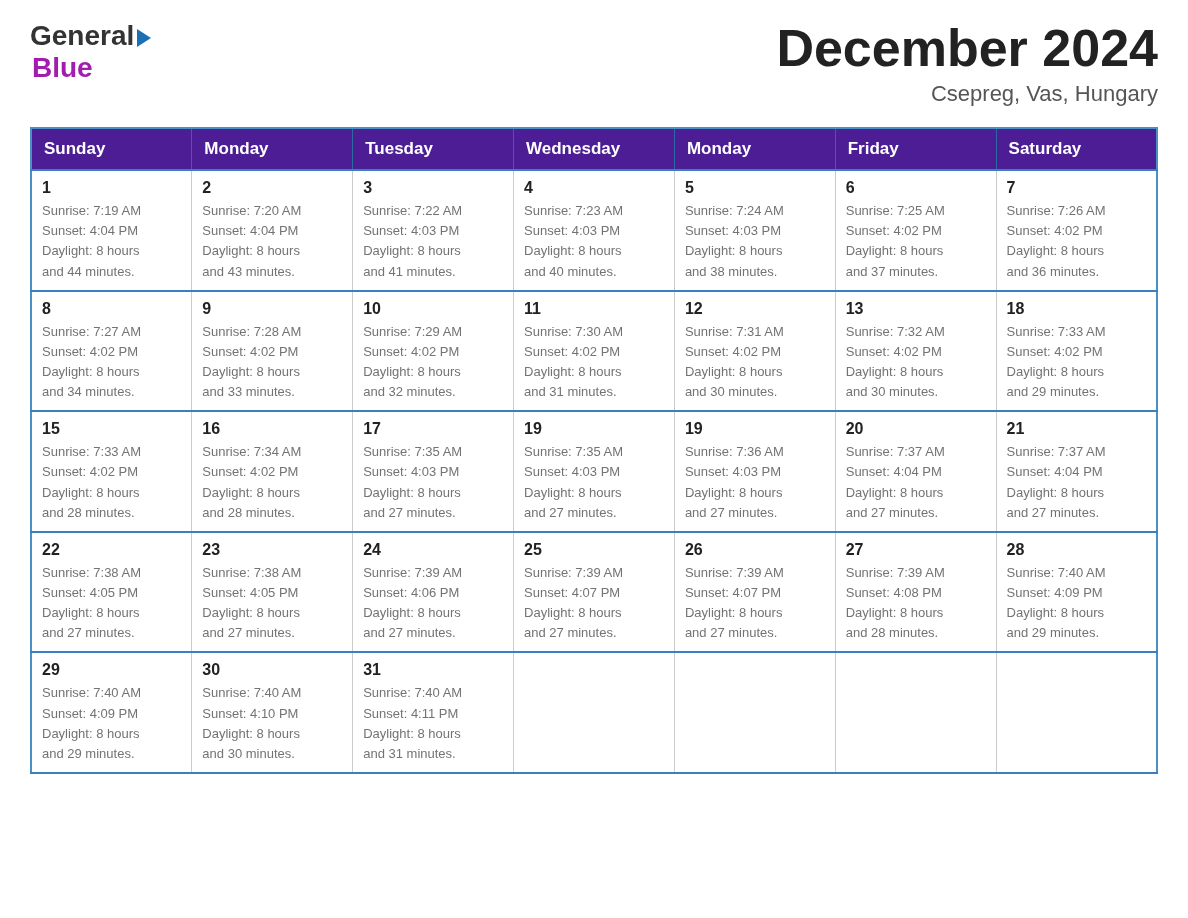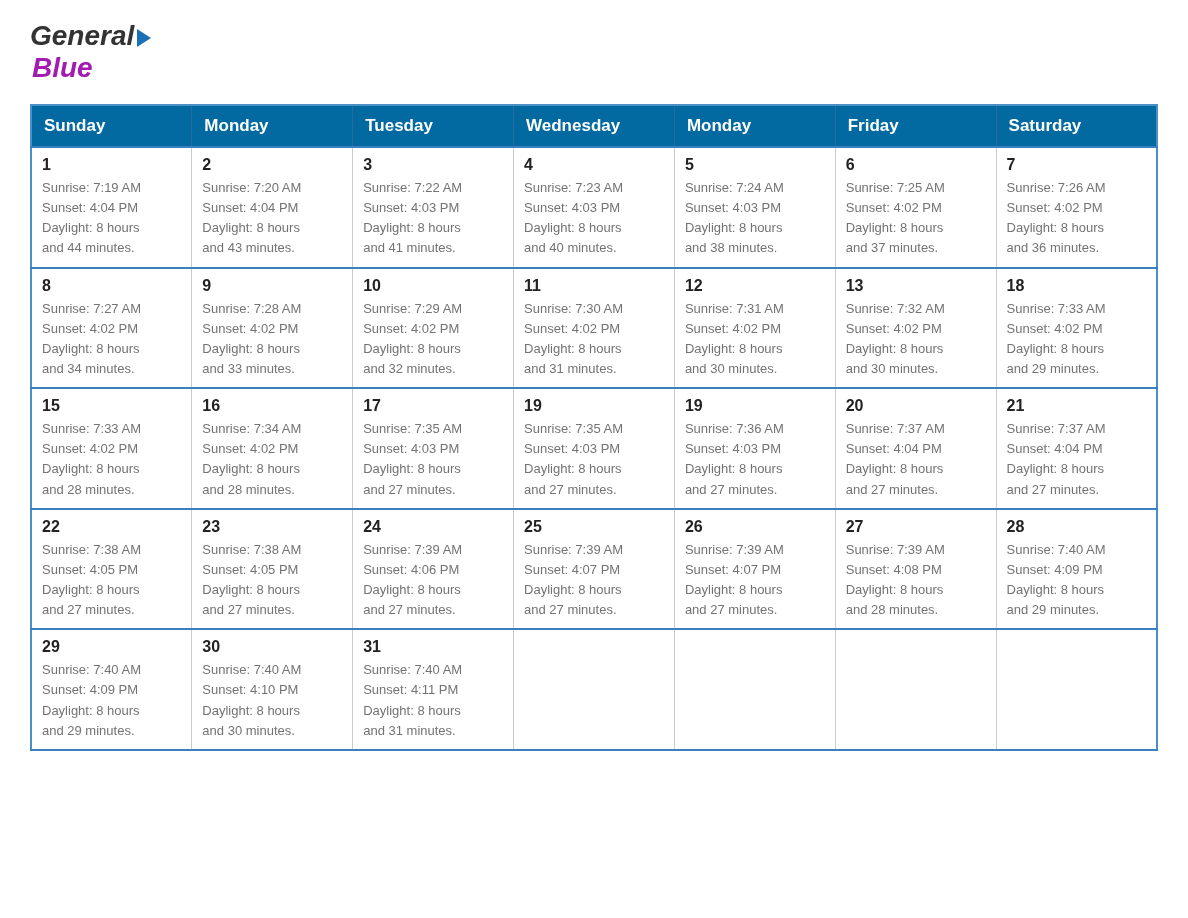--- a/index.html
+++ b/index.html
@@ -12,21 +12,20 @@
     }
     .header {
       display: flex;
       justify-content: space-between;
       align-items: flex-start;
       margin-bottom: 20px;
     }
     .logo-wrapper {
       display: flex;
       flex-direction: column;
-      font-style: italic;
     }
     .logo-line1 {
       display: flex;
       align-items: center;
     }
     .title-section {
       text-align: right;
     }
     .month-title {
       font-size: 52px;
@@ -38,21 +37,21 @@
       font-size: 22px;
       color: #555;
       margin-top: 4px;
     }
     .calendar {
       width: 100%;
       border-collapse: collapse;
       border: 2px solid #4a90c4;
     }
     .calendar th {
-      background-color: #0369a1;
+      background-color: #4c1d95;
       color: #fff;
       font-size: 17px;
       font-weight: bold;
       padding: 10px 12px;
       text-align: left;
       border: 1px solid #2a6aa0;
     }
     .calendar td {
       vertical-align: top;
       padding: 8px 10px;
@@ -85,20 +84,22 @@
   <div class="logo-wrapper">
     <div class="logo-line1">
       <span style="font-size:28px;font-weight:bold;color:#333;">General</span>
       <span style="display:inline-block;width:0;height:0;border-left:14px solid #1a6fb5;border-top:9px solid transparent;border-bottom:9px solid transparent;margin-left:3px;margin-top:4px;"></span>
     </div>
     <div>
       <span style="font-size:28px;font-weight:bold;color:#a21caf;margin-left:2px;">Blue</span>
     </div>
   </div>
   <div class="title-section">
+    <div class="month-title">December 2024</div>
+    <div class="location">Csepreg, Vas, Hungary</div>
   </div>
 </div>
 
 <table class="calendar">
   <thead>
     <tr>
     <th>Sunday</th>
         <th>Monday</th>
         <th>Tuesday</th>
         <th>Wednesday</th>

